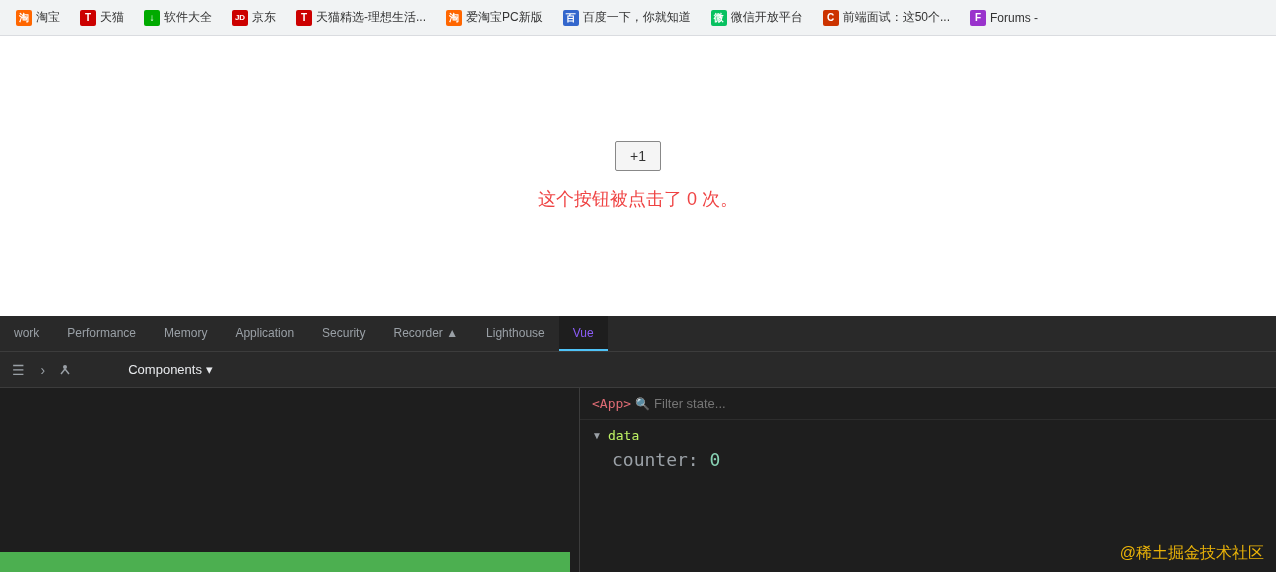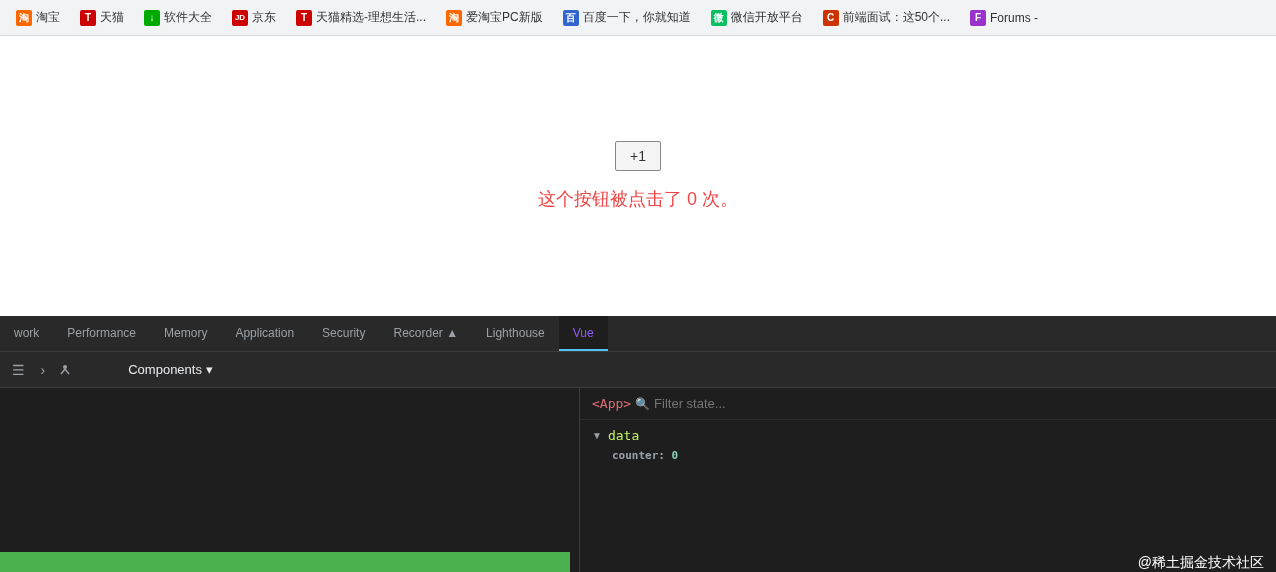--- a/index.html
+++ b/index.html
@@ -201,39 +201,38 @@
       color: #9aa0a6;
       font-size: 10px;
     }
     .data-label {
       color: #bef264;
       font-size: 13px;
       font-family: monospace;
     }
     .data-property {
       padding-left: 20px;
-      font-size: 11px;
+      font-size: 18px;
       font-family: monospace;
       color: #9aa0a6;
-      font-weight: bold;
     }
     .data-property .prop-name {
       color: #9aa0a6;
     }
     .data-property .prop-value {
       color: #89d3b5;
     }
 
     
     .watermark {
       position: absolute;
-      bottom: 0;
+      bottom: 8px;
       right: 12px;
-      color: #ffffff;
-      font-size: 14px;
+      color: #eab308;
+      font-size: 16px;
     }
   </style>
 </head>
 <body>
 
 <div class="bookmarks-bar">
   <div class="bookmark-item">
     <span class="bookmark-icon" style="background:#ff6600;">淘</span>
     <span>淘宝</span>
   </div>

